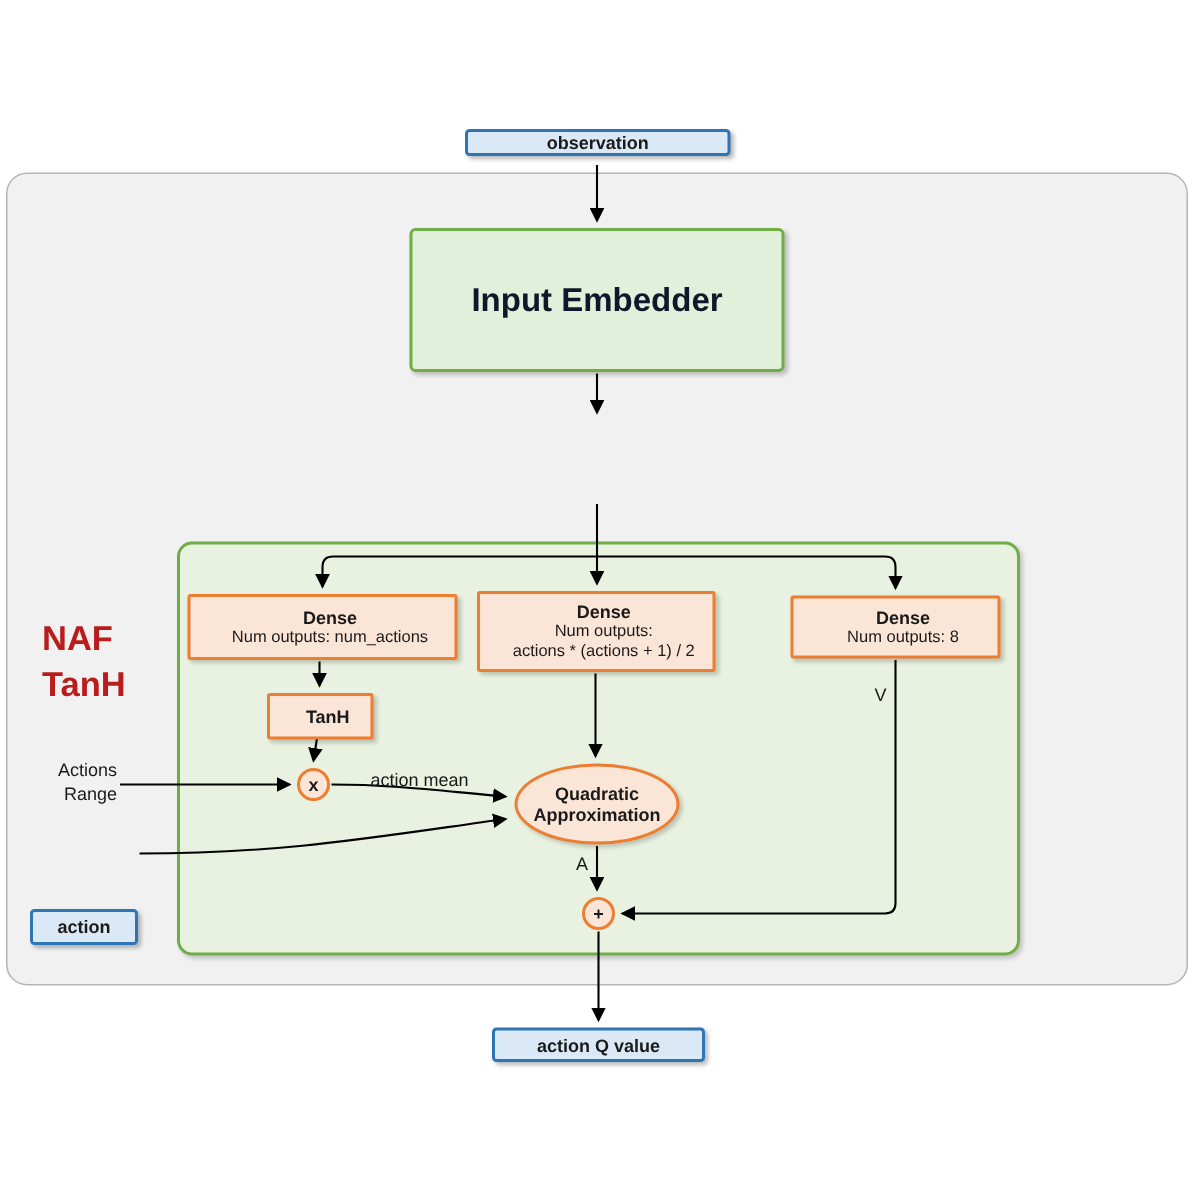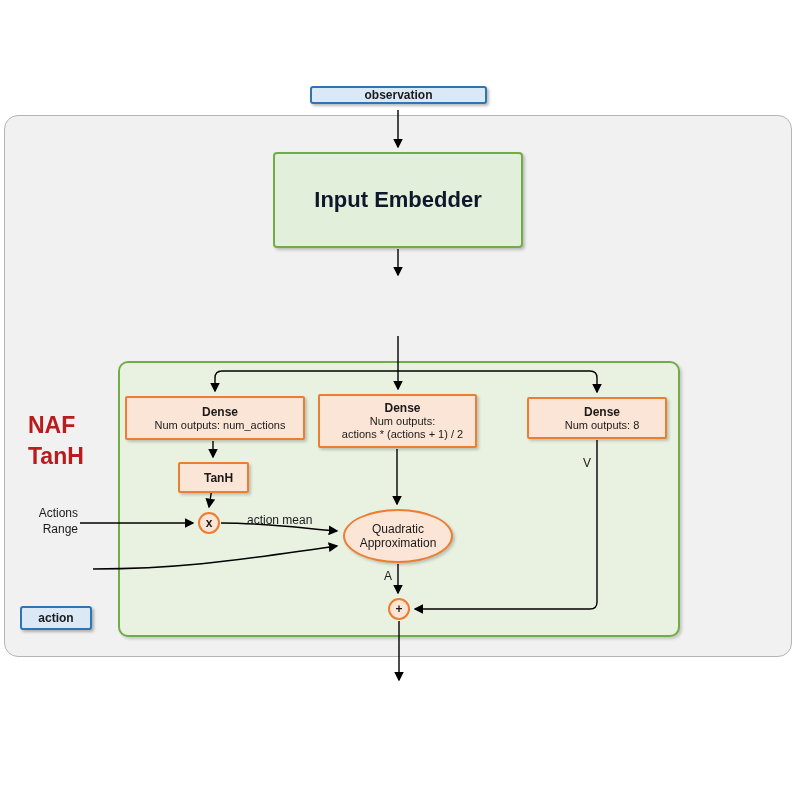--- a/index.html
+++ b/index.html
@@ -40,21 +40,21 @@
   .orange-box .t{font-size:12px;font-weight:700;line-height:14px;}
   .orange-box .s{font-size:11px;line-height:13px;}
   .circle-node{
     width:22px;height:22px;border-radius:50%;
     background:var(--orange-fill);border:2px solid var(--orange-border);
     font-size:12px;font-weight:700;z-index:4;
   }
   .ellipse{
     left:343px;top:509px;width:110px;height:54px;border-radius:50%;
     background:var(--orange-fill);border:2px solid var(--orange-border);
-    flex-direction:column;font-size:12px;font-weight:400;line-height:14px;
+    flex-direction:column;font-size:12px;font-weight:700;line-height:14px;
     box-shadow:2px 2px 3px rgba(0,0,0,0.2);
   }
   .free-label{z-index:3;font-size:12px;line-height:16px;}
   .naf-label{left:28px;top:410px;font-size:23px;font-weight:700;line-height:31px;color:#b91c1c;z-index:3;}
 </style>
 </head>
 <body>
 
 <div class="stage">
 
@@ -141,14 +141,17 @@
   <div class="abs node blue-box" style="left:20px;top:558px;width:72px;height:24px;margin-top:48px;">
     <span>action</span>
   </div>
 
   <div class="abs free-label" style="left:247px;top:512px;">action mean</div>
 
   <div class="abs free-label" style="left:384px;top:568px;">A</div>
 
   <div class="abs free-label" style="left:583px;top:455px;">V</div>
 
+  <div class="abs node blue-box" style="left:328px;top:685px;width:142px;height:23px;">
+    <span>action Q value</span>
+  </div>
 
 </div>
 
 </body></html>

